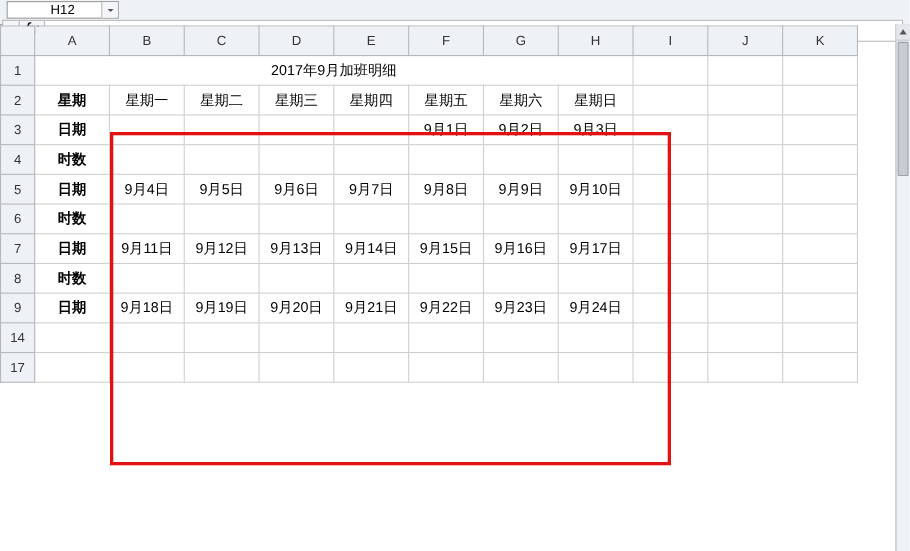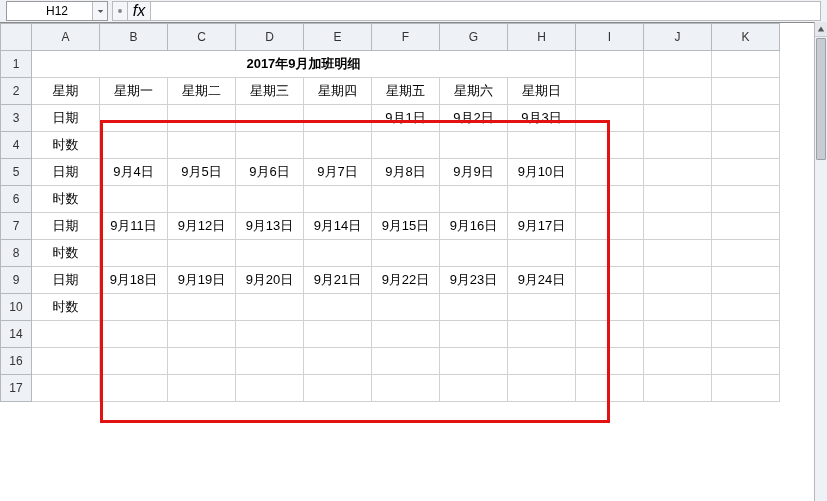--- a/index.html
+++ b/index.html
@@ -1,35 +1,35 @@
 <!DOCTYPE html>
 <html><head>
 <meta charset="utf-8">
 <style>
   html,body{margin:0;padding:0;font-family:Arial,"Microsoft YaHei",sans-serif;font-size:13px;background:#fff;color:#000;}
-  .formula-bar{display:flex;align-items:center;height:22px;border-bottom:1px solid #8a8a8a;background:#eef1f5;}
+  .formula-bar{display:flex;height:22px;border-bottom:1px solid #8a8a8a;background:#eef1f5;flex-direction:column;}
   .name-box{width:100px;height:18px;margin:1px 2px 1px 6px;border:1px solid #9a9a9a;background:#fff;display:flex;align-items:center;justify-content:center;font-size:12px;position:relative;}
   .name-box .dd{position:absolute;right:0;top:0;bottom:0;width:14px;border-left:1px solid #bbb;display:flex;align-items:center;justify-content:center;background:#f4f6f9;}
   .name-box .dd svg{width:7px;height:7px;}
   .fx-area{display:flex;align-items:center;flex:1;height:18px;margin:1px 6px 1px 2px;}
   .fx-ctrl{width:14px;height:18px;display:flex;align-items:center;justify-content:center;color:#777;border:1px solid #bbb;border-right:none;background:#f4f6f9;}
   .fx-label{width:22px;height:18px;border:1px solid #bbb;border-right:none;background:#f4f6f9;display:flex;align-items:center;justify-content:center;font-style:italic;font-family:Liberation Sans, sans-serif;font-size:16px;}
   .fx-input{flex:1;height:18px;border:1px solid #bbb;background:#fff;padding:0 4px;font-size:12px;}
   .grid-wrap{position:relative;overflow:auto;width:827px;height:478px;}
   table.sheet{border-collapse:collapse;table-layout:fixed;}
   table.sheet th, table.sheet td{border:1px solid #d0d0d0;height:26px;padding:0;text-align:center;vertical-align:middle;font-size:13px;white-space:nowrap;}
   table.sheet thead th{background:#eef1f5;font-weight:normal;font-size:12px;color:#333;border-color:#b5b8bc;}
   table.sheet .rowhdr{background:#eef1f5;width:30px;font-size:12px;color:#333;border-color:#b5b8bc;}
   table.sheet .corner{width:30px;background:#eef1f5;border-color:#b5b8bc;}
   .colA{width:68px;} .colB{width:68px;} .colC{width:68px;} .colD{width:68px;}
   .colE{width:68px;} .colF{width:68px;} .colG{width:68px;} .colH{width:68px;}
   .colI{width:68px;} .colJ{width:68px;} .colK{width:68px;}
   .row-tall td{height:30px;}
-  .title-cell{font-weight:bold;font-size:16px;}
-  .labelA{font-weight:normal;}
+  .title-cell{font-weight:normal;font-size:16px;}
+  .labelA{font-weight:bold;}
   .red-box{position:absolute;border:3px solid #e31212;pointer-events:none;box-sizing:border-box;}
   .scrollbar-right{position:absolute;right:0;top:22px;bottom:0;width:12px;background:#eef1f5;border-left:1px solid #b5b8bc;}
   .sb-btn{height:14px;display:flex;align-items:center;justify-content:center;background:#e4e7ec;border-bottom:1px solid #c5c8cc;}
   .sb-thumb{position:absolute;left:1px;right:1px;top:16px;height:120px;background:#c8ccd2;border:1px solid #9aa0a8;border-radius:1px;}
   svg{display:block;}
 </style>
 </head>
 <body>
 
 <div class="formula-bar">
@@ -207,53 +207,25 @@
       <td>9月20日</td>
       <td>9月21日</td>
       <td>9月22日</td>
       <td>9月23日</td>
       <td>9月24日</td>
       <td></td>
       <td></td>
       <td></td>
     </tr>
 
-    <tr>
-      <td class="rowhdr">10</td>
-      <td class="labelA">时数</td>
-      <td></td>
-          <td></td>
-      <td></td>
-          <td></td>
-      <td></td>
-          <td></td>
-      <td></td>
-          <td></td>
-      <td></td>
-          <td></td>
-    </tr>
 
 
 
     <tr>
           <td class="rowhdr">14</td>
-          <td></td>
-          <td></td>
-          <td></td>
-          <td></td>
-          <td></td>
-          <td></td>
-          <td></td>
-          <td></td>
-          <td></td>
-          <td></td>
-          <td></td>
-        </tr>
-    <tr>
-          <td class="rowhdr">16</td>
           <td></td>
           <td></td>
           <td></td>
           <td></td>
           <td></td>
           <td></td>
           <td></td>
           <td></td>
           <td></td>
           <td></td>

